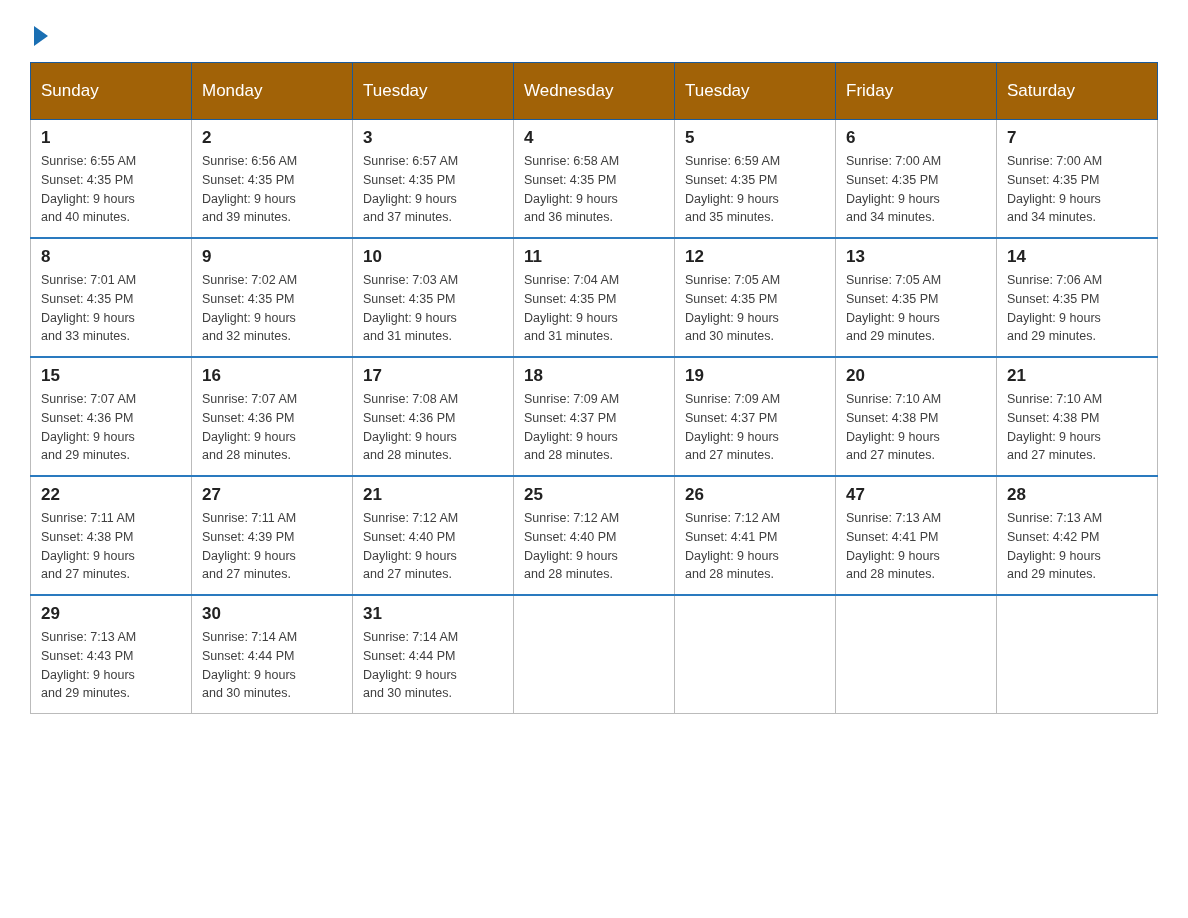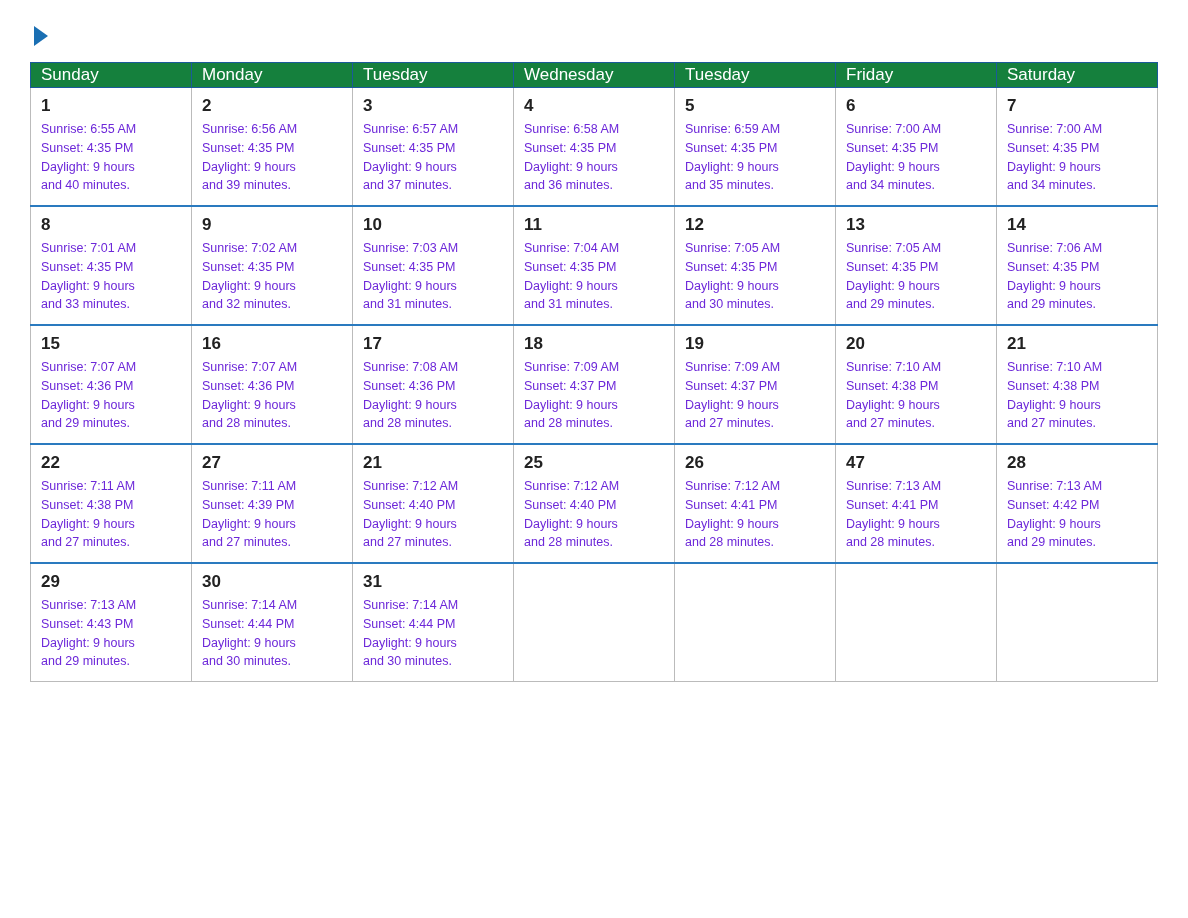--- a/index.html
+++ b/index.html
@@ -60,45 +60,45 @@
       font-size: 22px;
       color: #555;
       margin-top: 4px;
     }
     .calendar {
       width: 100%;
       border-collapse: collapse;
       border: 1.5px solid #999;
     }
     .calendar th {
-      background-color: #15803d;
+      background-color: #a16207;
       color: #fff;
       font-size: 17px;
       font-weight: normal;
-      padding: 2px 10px;
+      padding: 18px 10px;
       text-align: left;
       border: 1px solid #1a5a9a;
     }
     .calendar td {
       vertical-align: top;
       padding: 8px 10px 10px 10px;
       border: 1px solid #bbb;
       width: 14.28%;
       min-height: 100px;
     }
     .day-num {
       font-size: 17px;
       font-weight: bold;
       color: #222;
       display: block;
       margin-bottom: 4px;
     }
     .day-info {
       font-size: 12.5px;
-      color: #6d28d9;
+      color: #404040;
       line-height: 1.5;
     }
     .empty-cell {
       background: #fff;
     }
     .row-border td {
       border-top: 2px solid #2a7abf;
     }
   </style>
 </head>

